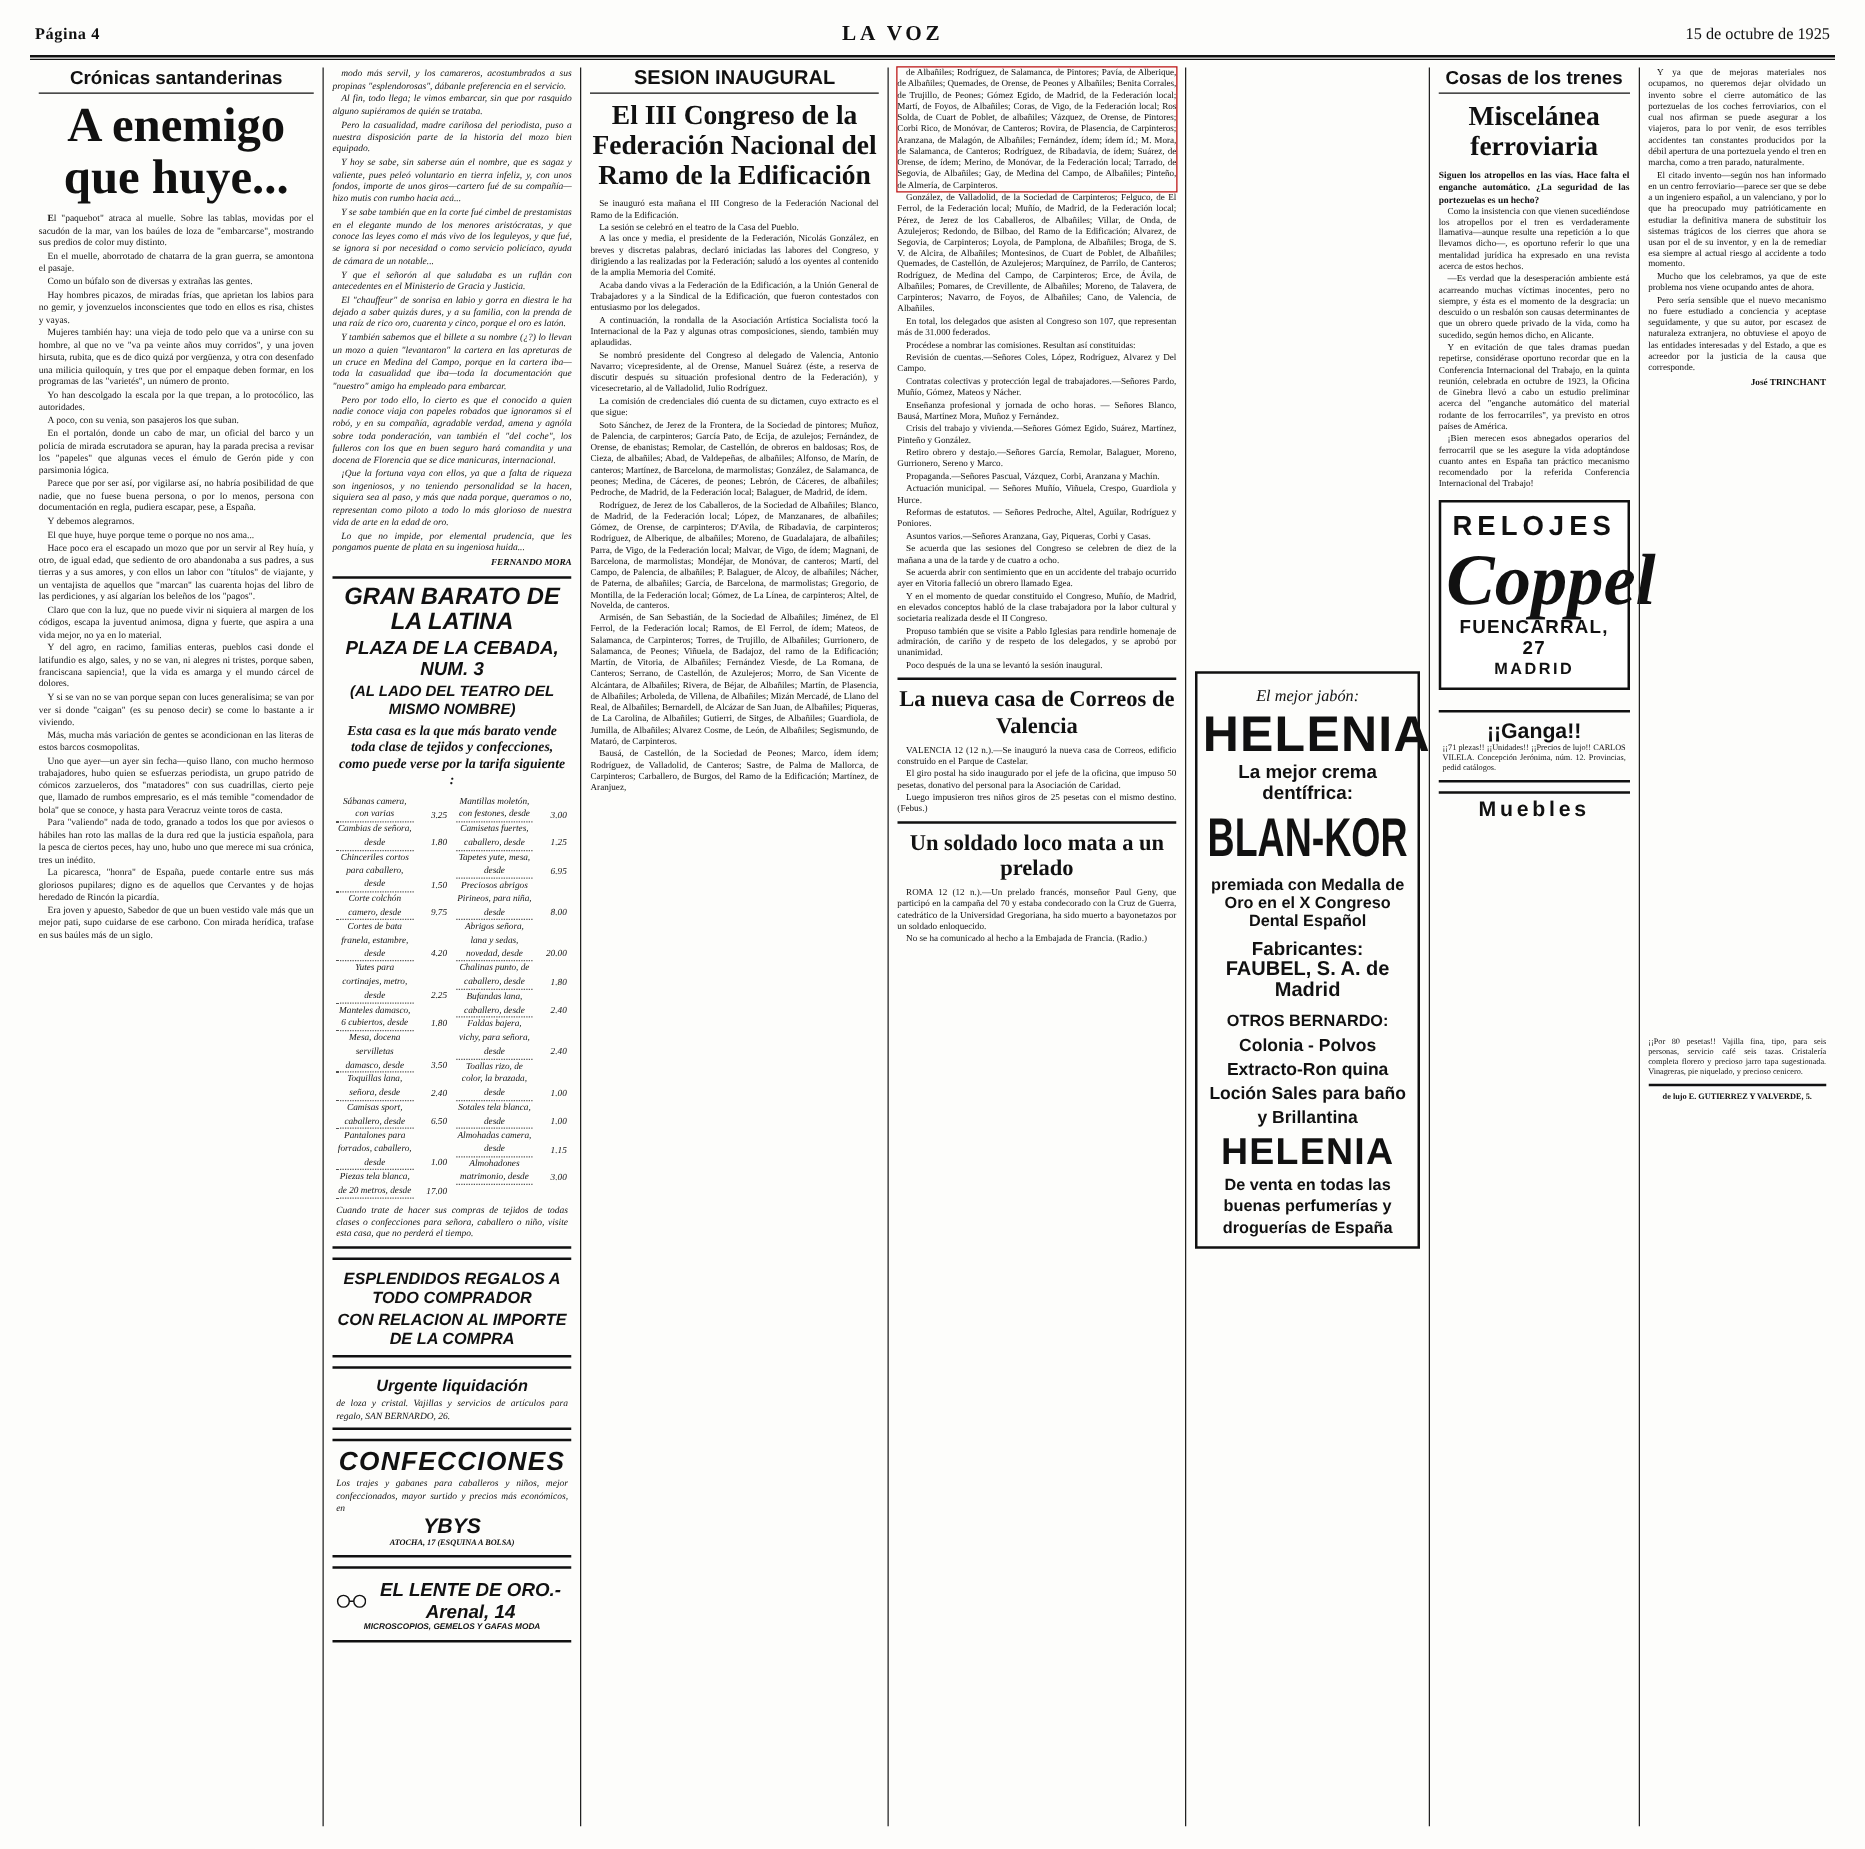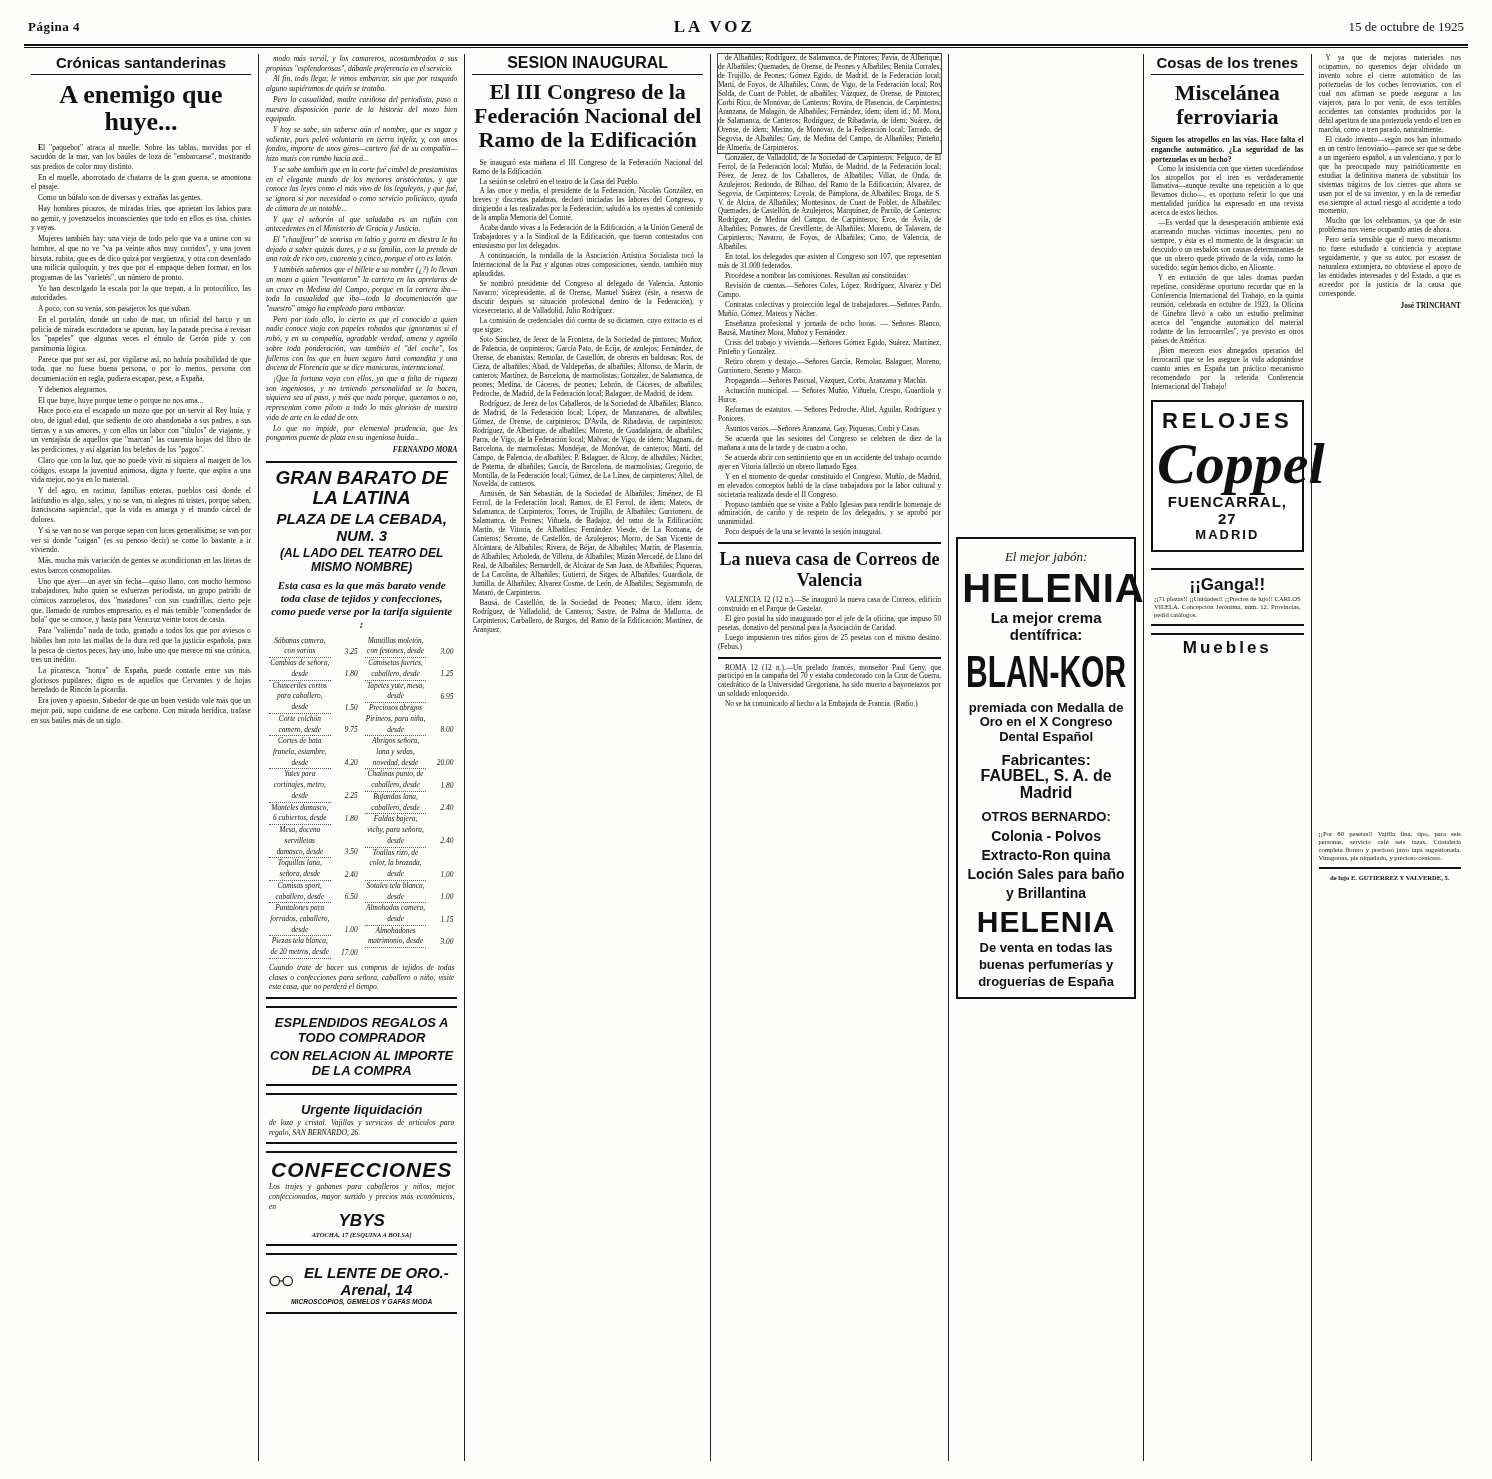--- a/index.html
+++ b/index.html
@@ -48,21 +48,21 @@
   .c5{width:13.5%;}
   .c6{width:11.6%;}
   .c7{width:10.9%;}
   
   .kicker{
     text-align:center;font-size:15px;font-weight:bold;
     border-bottom:1px solid #111;padding-bottom:3px;margin-bottom:6px;
     font-family:"Liberation Sans",sans-serif;
   }
   .headline-xl{
-    text-align:center;font-size:26px;line-height:1.05;font-weight:bold;
+    text-align:center;font-size:39px;line-height:1.05;font-weight:bold;
     font-family:"Liberation Serif",serif;margin:2px 0 7px;
   }
   .headline-lg{
     text-align:center;font-size:22px;line-height:1.1;font-weight:bold;
     margin:4px 0 6px;
   }
   .headline-md{
     text-align:center;font-size:18px;line-height:1.12;font-weight:bold;
     margin:3px 0 6px;
   }
@@ -173,21 +173,21 @@
       <div class="headline-xl">A enemigo que huye...</div>
       <div class="body lead">
         <p>El "paquebot" atraca al muelle. Sobre las tablas, movidas por el sacudón de la mar, van los baúles de loza de "embarcarse", mostrando sus predios de color muy distinto.</p>
         <p>En el muelle, aborrotado de chatarra de la gran guerra, se amontona el pasaje.</p>
         <p>Como un búfalo son de diversas y extrañas las gentes.</p>
         <p>Hay hombres picazos, de miradas frías, que aprietan los labios para no gemir, y jovenzuelos inconscientes que todo en ellos es risa, chistes y vayas.</p>
         <p>Mujeres también hay: una vieja de todo pelo que va a unirse con su hombre, al que no ve "va pa veinte años muy corridos", y una joven hirsuta, rubita, que es de dico quizá por vergüenza, y otra con desenfado una milicia quiloquín, y tres que por el empaque deben formar, en los programas de las "varietés", un número de pronto.</p>
         <p>Yo han descolgado la escala por la que trepan, a lo protocólico, las autoridades.</p>
         <p>A poco, con su venia, son pasajeros los que suban.</p>
         <p>En el portalón, donde un cabo de mar, un oficial del barco y un policía de mirada escrutadora se apuran, hay la parada precisa a revisar los "papeles" que algunas veces el émulo de Gerón pide y con parsimonia lógica.</p>
-        <p>Parece que por ser así, por vigilarse así, no habría posibilidad de que toda, que no fuese buena persona, o por lo menos, persona con documentación en regla, pudiera escapar, pese, a España.</p>
+        <p>Parece que por ser así, por vigilarse así, no habría posibilidad de que nadie, que no fuese buena persona, o por lo menos, persona con documentación en regla, pudiera escapar, pese, a España.</p>
         <p>Y debemos alegrarnos.</p>
         <p>El que huye, huye porque teme o porque no nos ama...</p>
         <p>Hace poco era el escapado un mozo que por un servir al Rey huía, y otro, de igual edad, que sediento de oro abandonaba a sus padres, a sus tierras y a sus amores, y con ellos un labor con "títulos" de viajante, y un ventajista de aquellos que "marcan" las cuarenta hojas del libro de las perdiciones, y así algarían los beleños de los "pagos".</p>
         <p>Claro que con la luz, que no puede vivir ni siquiera al margen de los códigos, escapa la juventud animosa, digna y fuerte, que aspira a una vida mejor, no ya en lo material.</p>
         <p>Y del agro, en racimo, familias enteras, pueblos casi donde el latifundio es algo, sales, y no se van, ni alegres ni tristes, porque saben, franciscana sapiencia!, que la vida es amarga y el mundo cárcel de dolores.</p>
         <p>Y si se van no se van porque sepan con luces generalísima; se van por ver si donde "caigan" (es su penoso decir) se come lo bastante a ir viviendo.</p>
         <p>Más, mucha más variación de gentes se acondicionan en las literas de estos barcos cosmopolitas.</p>
         <p>Uno que ayer—un ayer sin fecha—quiso llano, con mucho hermoso trabajadores, hubo quien se esfuerzas periodista, un grupo patrido de cómicos zarzueleros, dos "matadores" con sus cuadrillas, cierto peje que, llamado de rumbos empresario, es el más temible "comendador de bola" que se conoce, y hasta para Veracruz veinte toros de casta.</p>
         <p>Para "valiendo" nada de todo, granado a todos los que por aviesos o hábiles han roto las mallas de la dura red que la justicia española, para la pesca de ciertos peces, hay uno, hubo uno que merece mi sua crónica, tres un inédito.</p>
         <p>La picaresca, "honra" de España, puede contarle entre sus más gloriosos pupilares; digno es de aquellos que Cervantes y de hojas heredado de Rincón la picardía.</p>
@@ -402,20 +402,21 @@
 
       <div class="hr-thick"></div>
       <div class="headline-md">La nueva casa de Correos de Valencia</div>
       <div class="body tight">
         <p>VALENCIA 12 (12 n.).—Se inauguró la nueva casa de Correos, edificio construido en el Parque de Castelar.</p>
         <p>El giro postal ha sido inaugurado por el jefe de la oficina, que impuso 50 pesetas, donativo del personal para la Asociación de Caridad.</p>
         <p>Luego impusieron tres niños giros de 25 pesetas con el mismo destino. (Febus.)</p>
       </div>
 
       <div class="hr-thick"></div>
+      <div class="headline-md">Un soldado loco mata a un prelado</div>
       <div class="body tight">
         <p>ROMA 12 (12 n.).—Un prelado francés, monseñor Paul Geny, que participó en la campaña del 70 y estaba condecorado con la Cruz de Guerra, catedrático de la Universidad Gregoriana, ha sido muerto a bayonetazos por un soldado enloquecido.</p>
         <p>No se ha comunicado al hecho a la Embajada de Francia. (Radio.)</p>
       </div>
     </div>
 
     <div class="col c5">
       <div style="height:460px"></div>
       <div class="ad-box">
         <div class="ad-it">El mejor jabón:</div>

